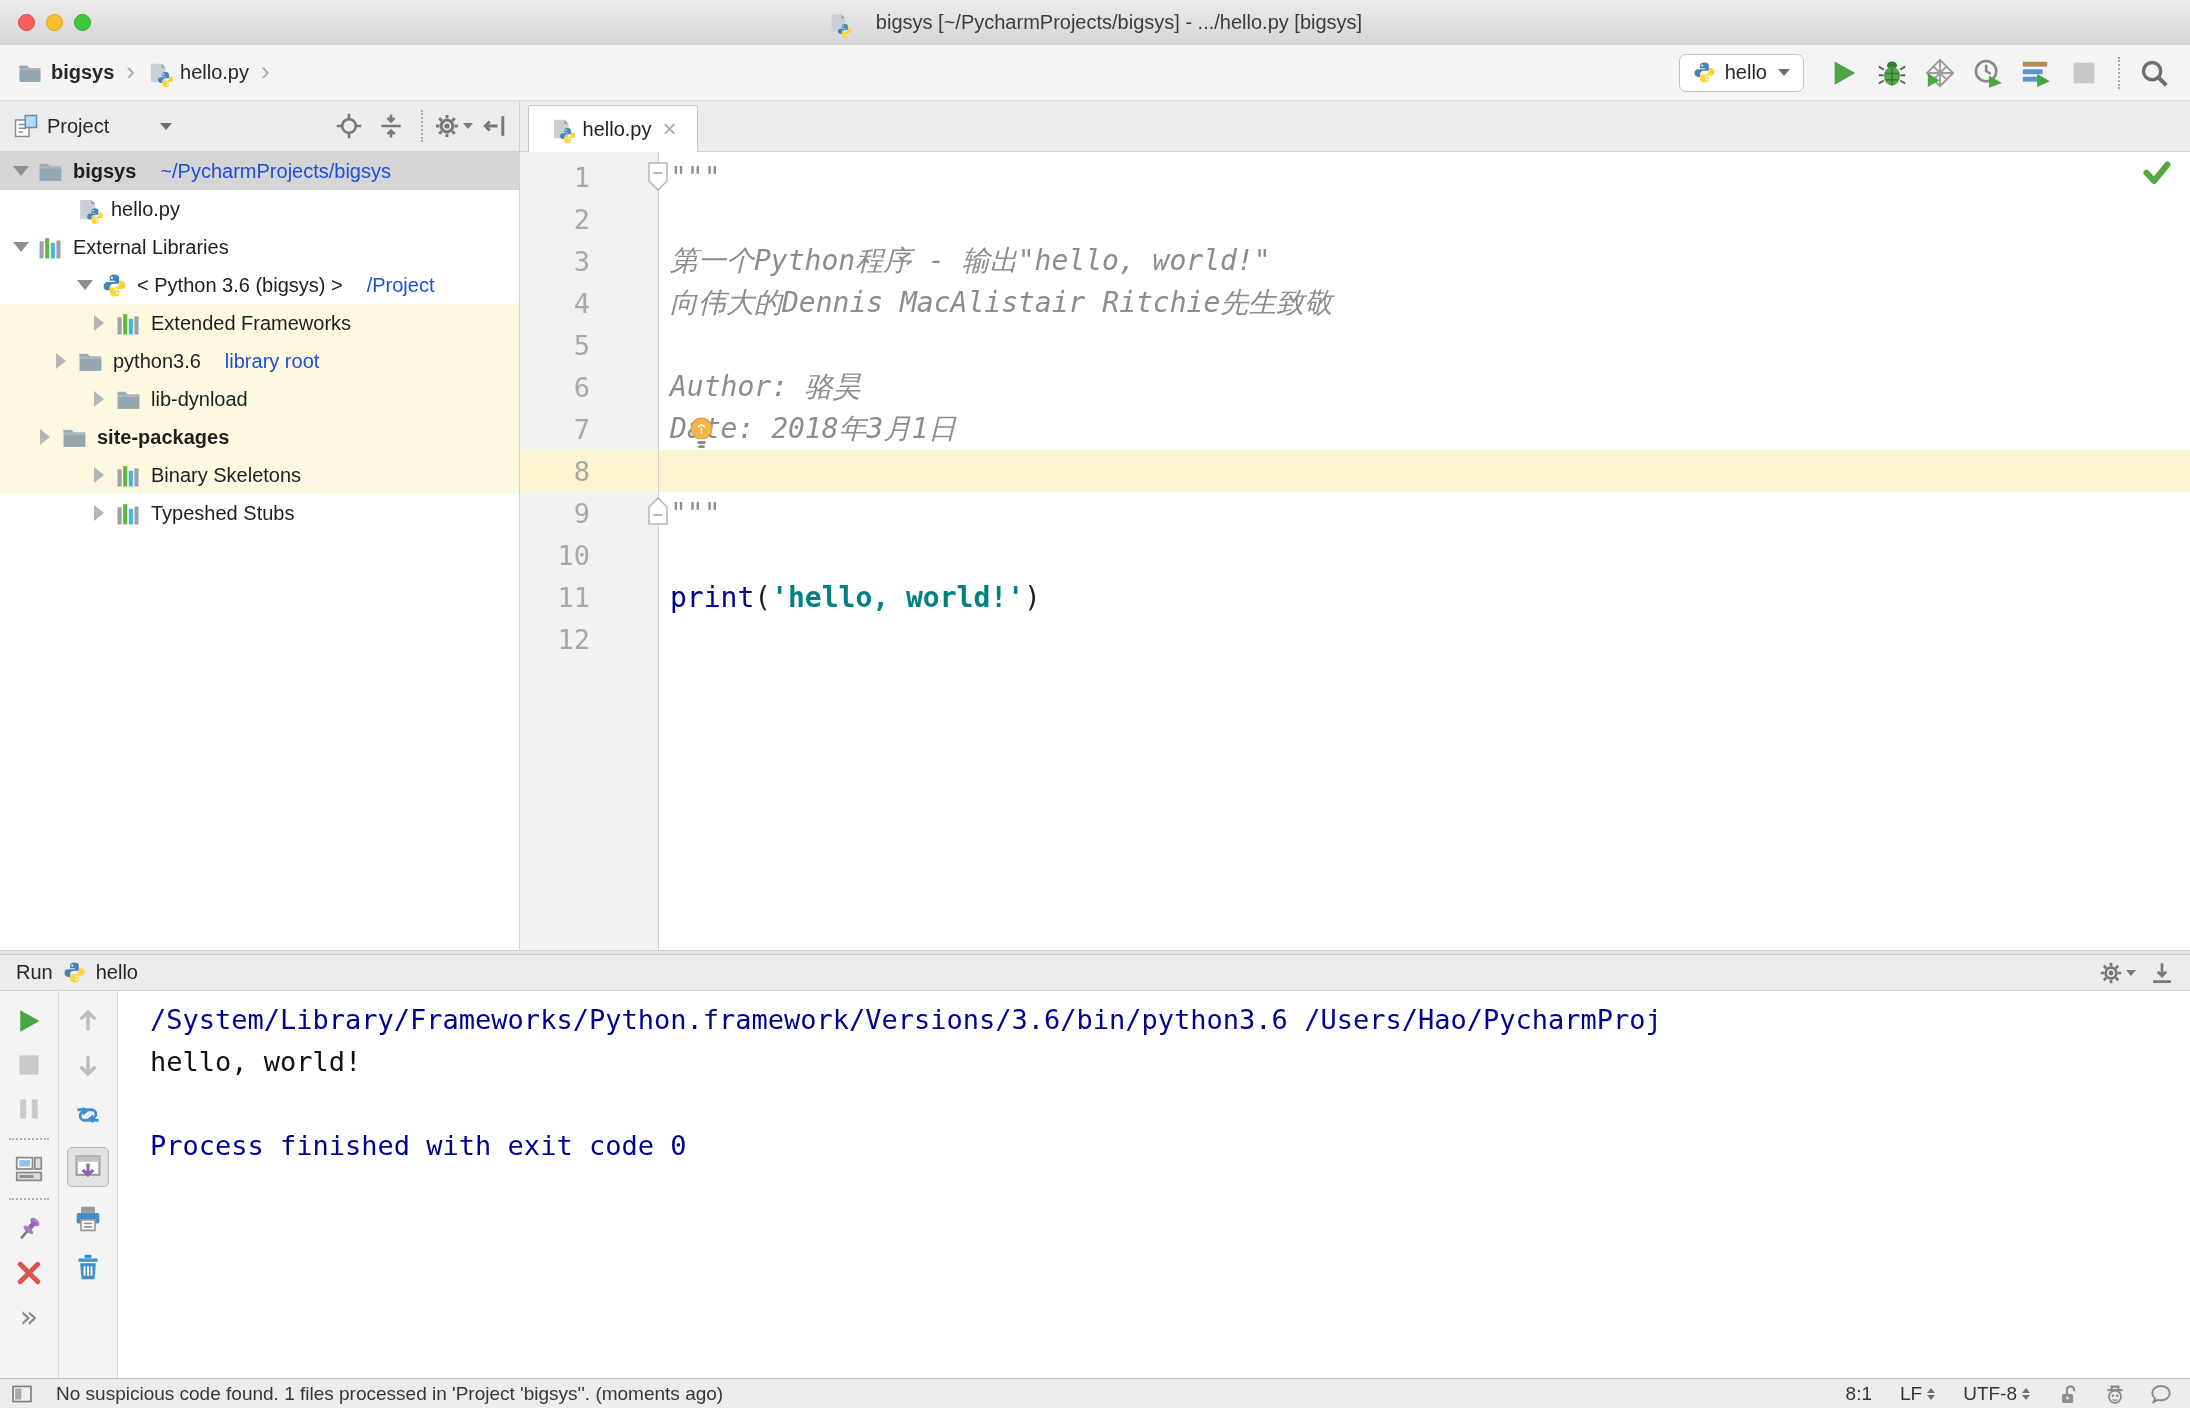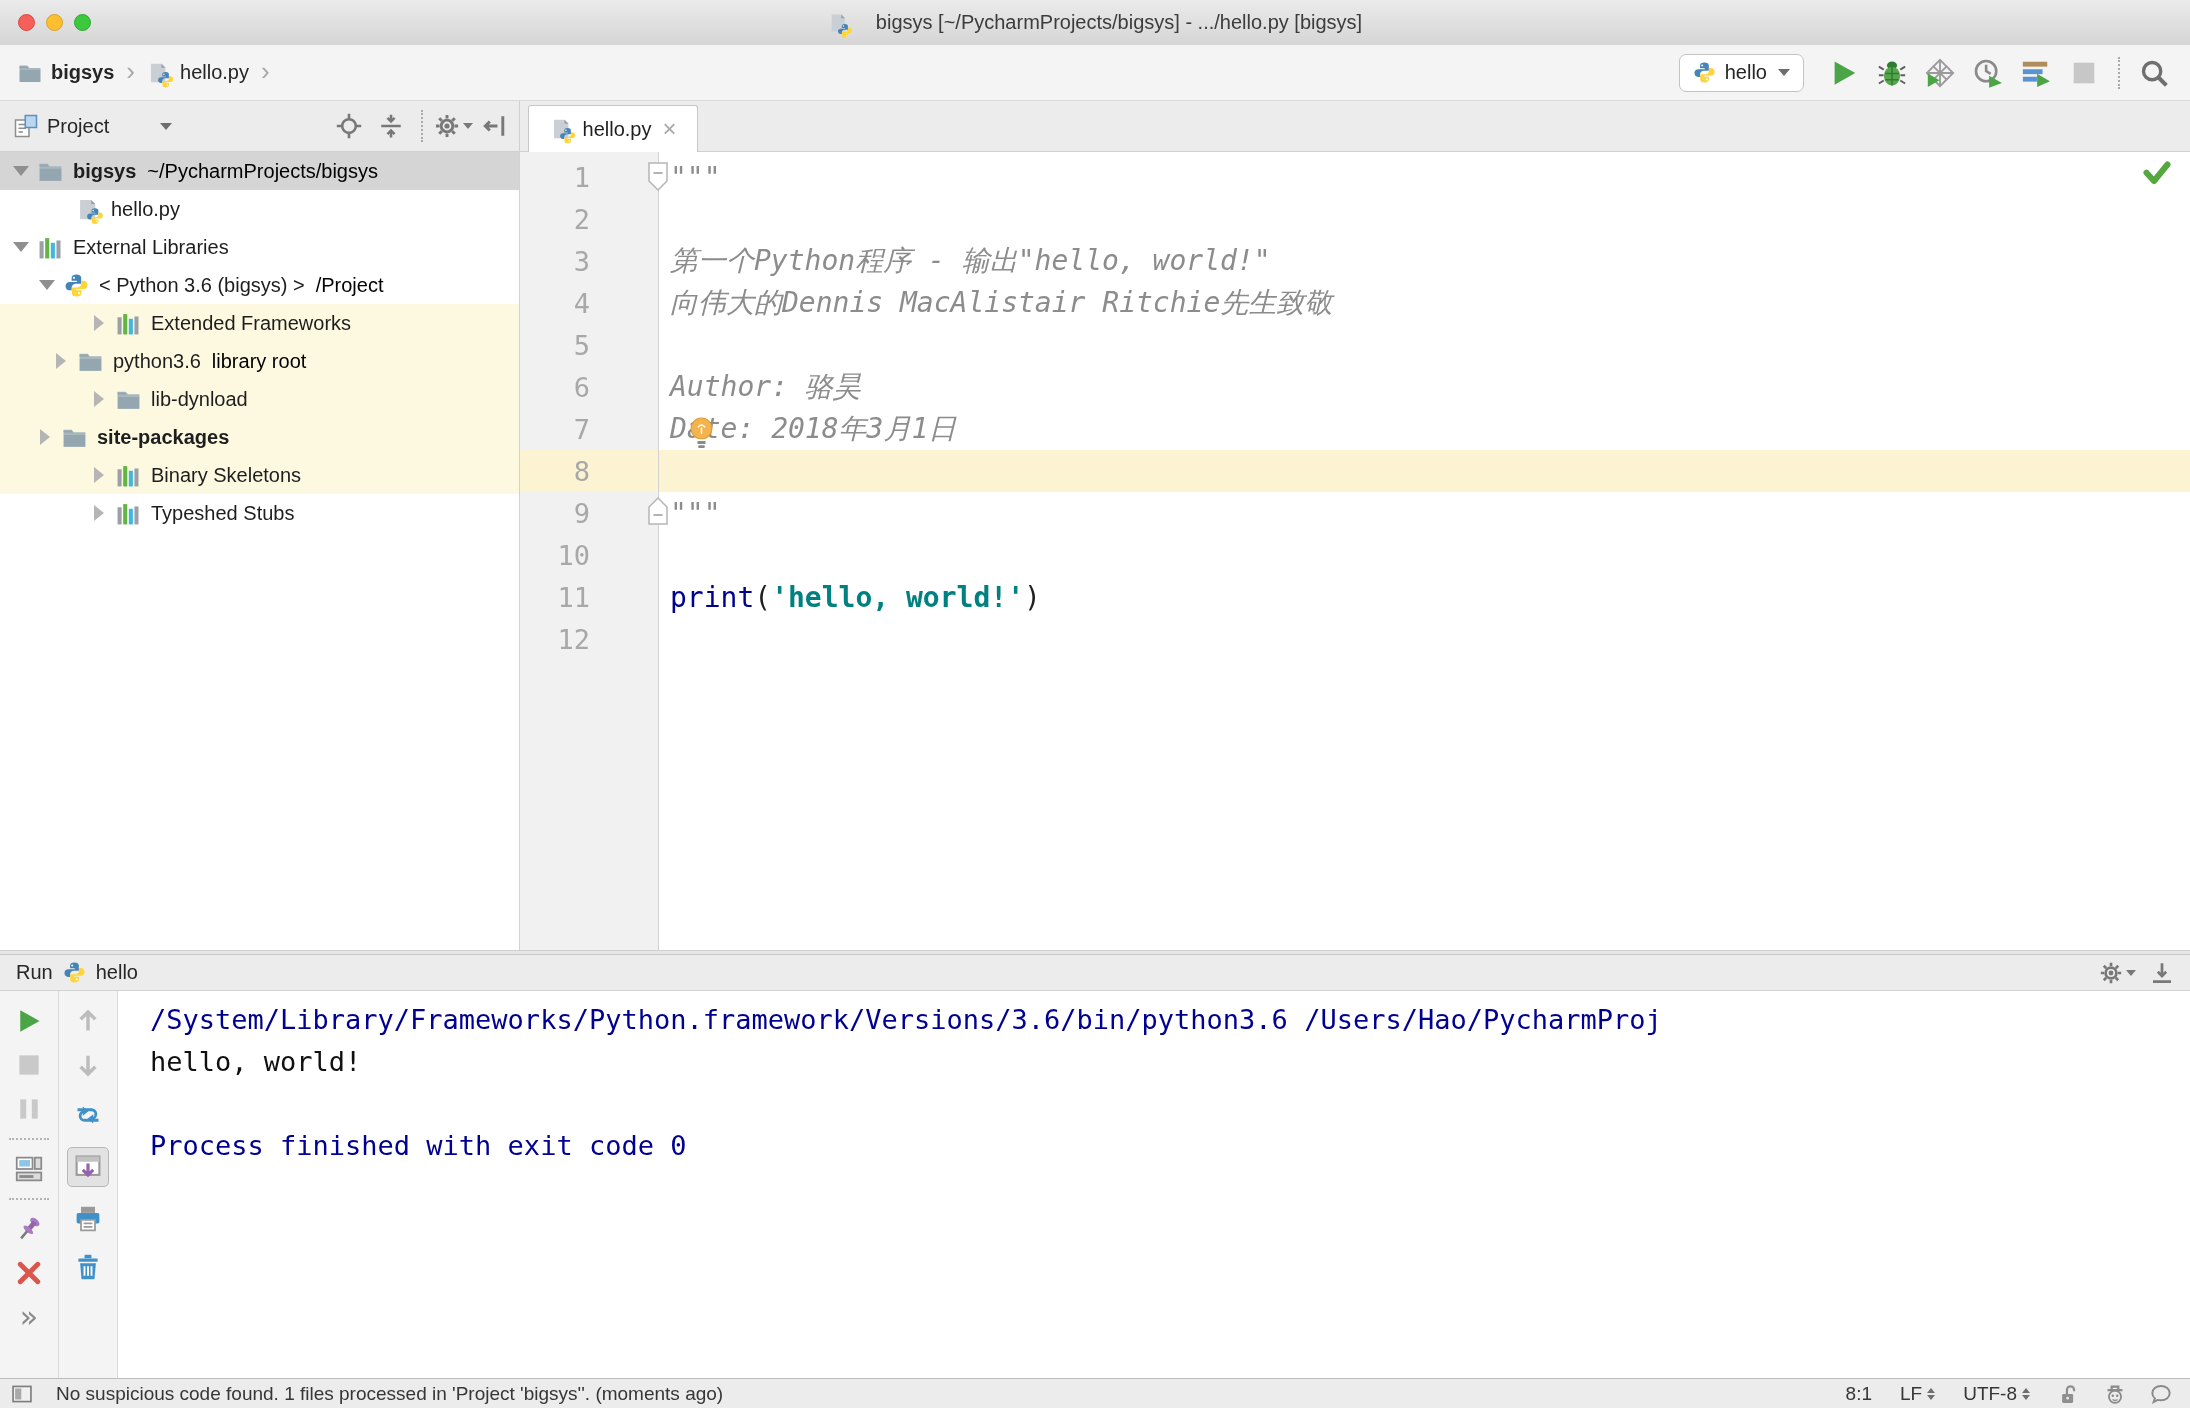--- a/index.html
+++ b/index.html
@@ -63,21 +63,21 @@
   .trow{height:38px;display:flex;align-items:center;white-space:nowrap;box-sizing:border-box}
   .trow.sel{background:#d5d5d5}
   .trow.hl{background:#fdf9e1}
   .chv{width:18px;height:18px;margin-right:8px;flex:none;display:flex;align-items:center;justify-content:center}
   .chv.down i{width:0;height:0;border-left:8px solid transparent;border-right:8px solid transparent;border-top:10px solid #8f8f8f}
   .chv.right i{width:0;height:0;border-top:8px solid transparent;border-bottom:8px solid transparent;border-left:10px solid #b5b5b5}
   .ticon{width:25px;height:25px;margin-right:10px;flex:none;position:relative}
   .ticon svg{width:100%;height:100%}
   .tlabel{color:#1e1e1e}
   .tlabel.b{font-weight:bold}
-  .tsuffix{color:#000000;margin-left:11px}
+  .tsuffix{color:#1d4ed8;margin-left:24px}
   .pyfile-wrap{position:relative;display:block;width:100%;height:100%}
   .pyfile-wrap>svg{width:88%;height:100%}
   .pyfile-wrap .mini{position:absolute;right:-3px;bottom:-3px;width:72%;height:72%}
   .pyfile-wrap .mini svg{width:100%;height:100%}
 
   .editor{flex:1;position:relative;background:#fff;overflow:hidden}
   .gutterbg{position:absolute;left:0;top:0;bottom:0;width:138px;background:#f1f1f1;z-index:0}
   .caretline{position:absolute;left:0;right:0;top:298px;height:42px;background:#fcf3d3;z-index:1}
   .gutline{position:absolute;left:138px;width:1px;top:0;bottom:0;background:#d2d2d2;z-index:2}
   .codelines{position:absolute;inset:0;padding-top:4px;z-index:3;
@@ -367,21 +367,21 @@
             <i></i>
           </span>
           <span class="ticon"><svg viewBox="0 0 16 16">
               <rect x="1" y="4" width="2.6" height="11" fill="#9aa0a6"></rect>
               <rect x="4.6" y="2" width="2.6" height="13" fill="#62b543"></rect>
               <rect x="8.2" y="5" width="2.6" height="10" fill="#40b6e0"></rect>
               <rect x="11.8" y="3.5" width="2.6" height="11.5" fill="#9aa0a6"></rect>
             </svg></span>
           <span class="tlabel">External Libraries</span>
         </div>
-        <div class="trow" style="padding-left: 38px;">
+        <div class="trow" style="padding-left: 76px;">
           <span class="chv down">
             <i></i>
           </span>
           <span class="ticon"><svg viewBox="0 0 16 16">
               <path fill="#4584b6" d="M7.9 1C6 1 4.9 1.8 4.9 3.1V5h3.3v.7H3.6C2.1 5.7 1 6.8 1 8.4c0 1.6 1.1 2.7 2.6 2.7h1.3V9.3C4.9 7.9 6.1 6.8 7.5 6.8H11V3.1C11 1.8 9.9 1 7.9 1z"></path>
               <path fill="#ffd43b" d="M8.1 15c1.9 0 3-.8 3-2.1V11H7.8v-.7h4.6c1.5 0 2.6-1.1 2.6-2.7 0-1.6-1.1-2.7-2.6-2.7h-1.3v1.8c0 1.4-1.2 2.5-2.6 2.5H5v3.7C5 14.2 6.1 15 8.1 15z"></path>
               <circle cx="6.4" cy="3.1" r=".7" fill="#fff"></circle>
               <circle cx="9.6" cy="12.9" r=".7" fill="#fff"></circle>
             </svg></span>
           <span class="tlabel">&lt; Python 3.6 (bigsys) &gt;</span>

